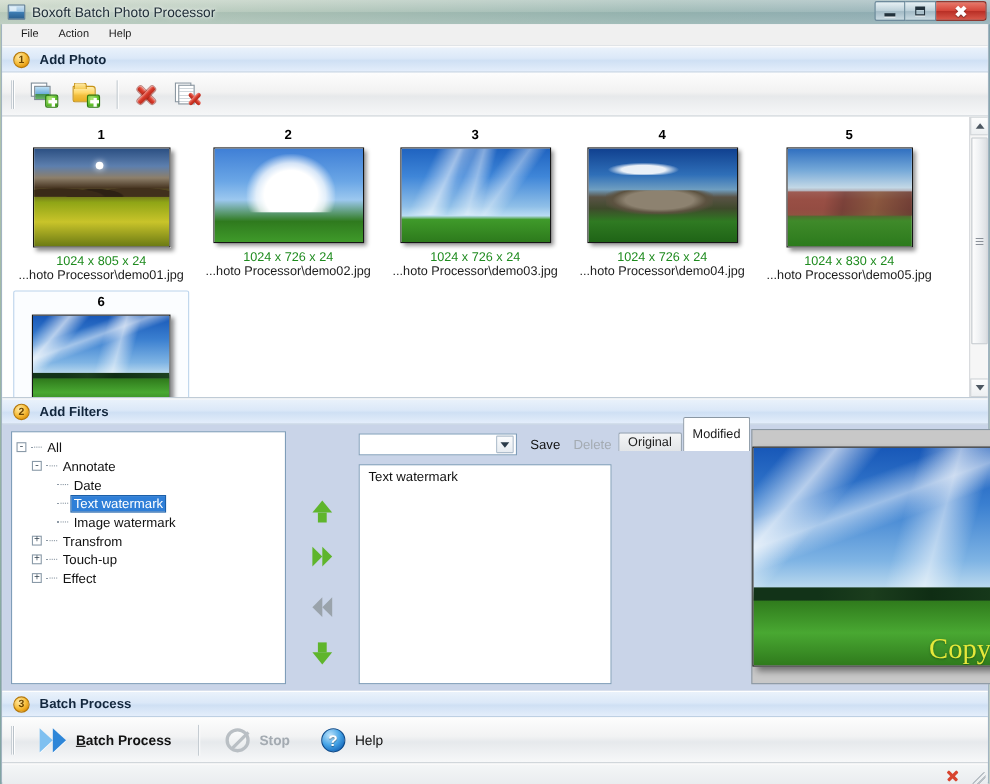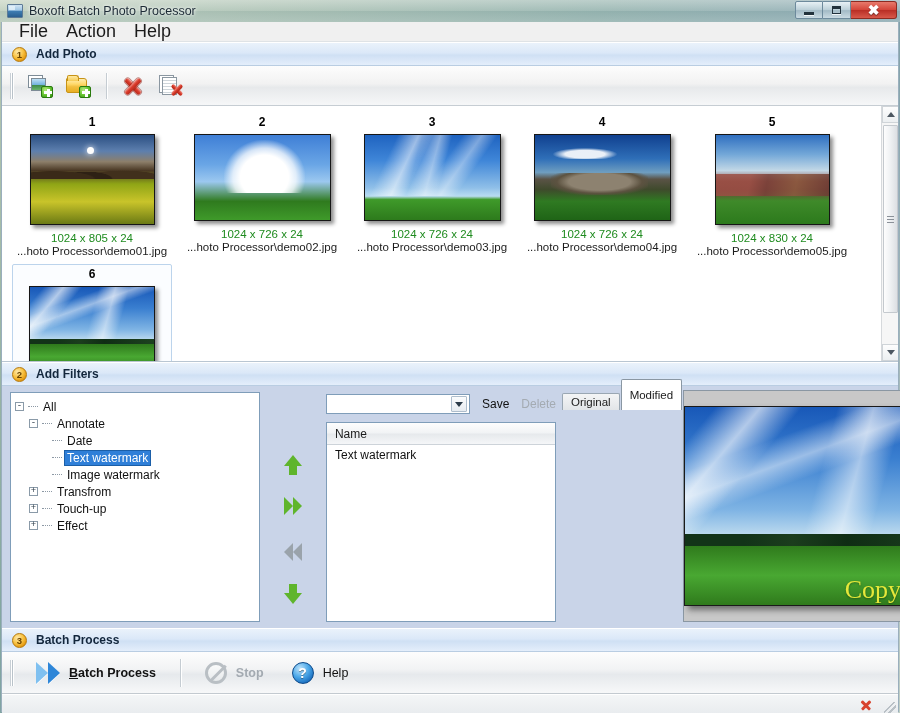--- a/index.html
+++ b/index.html
@@ -64,21 +64,21 @@
     position:absolute; left:1px; top:22px; width:898px; height:690px;
     background:#f0f0f0;
     border:1px solid #9aafbd; border-top:none;
   }
 
   
   .menubar {
     height:20px; background:#f0f0f0; display:flex; align-items:center;
     padding-left:8px; border-bottom:1px solid #dfe3e6;
   }
-  .menuitem { padding:2px 9px; font-size:18px; color:#1b1b1b; cursor:default; }
+  .menuitem { padding:2px 9px; font-size:10px; color:#1b1b1b; cursor:default; }
 
   
   .sect-head {
     height:24px;
     background: linear-gradient(180deg,#eaf2fb 0%,#dbe8f8 45%,#cfe0f4 55%,#e4eefb 100%);
     border-top:1px solid #ffffff;
     border-bottom:1px solid #b9cde2;
     display:flex; align-items:center; padding-left:10px;
   }
   .badge {
@@ -598,21 +598,20 @@
           <div class="combo">
             <input style="position: absolute; left: 2px; top: 1px; width: 120px; height: 16px; border: none; outline: none; font-family: &quot;Liberation Sans&quot;, sans-serif; font-size: 12px; background: transparent;" placeholder="">
             <div class="combo-btn">
               <div class="caret"></div>
             </div>
           </div>
           <div class="lnk">Save</div>
           <div class="lnk disabled">Delete</div>
         </div>
         <div class="namelist">
-          <div class="nl-head">Name</div>
           <div id="nlrows">
               <div class="nl-row">
                 <span>Text watermark</span>
               </div>
             </div>
         </div>
       </div>
 
       <div class="preview-panel">
         <div class="tabs">

